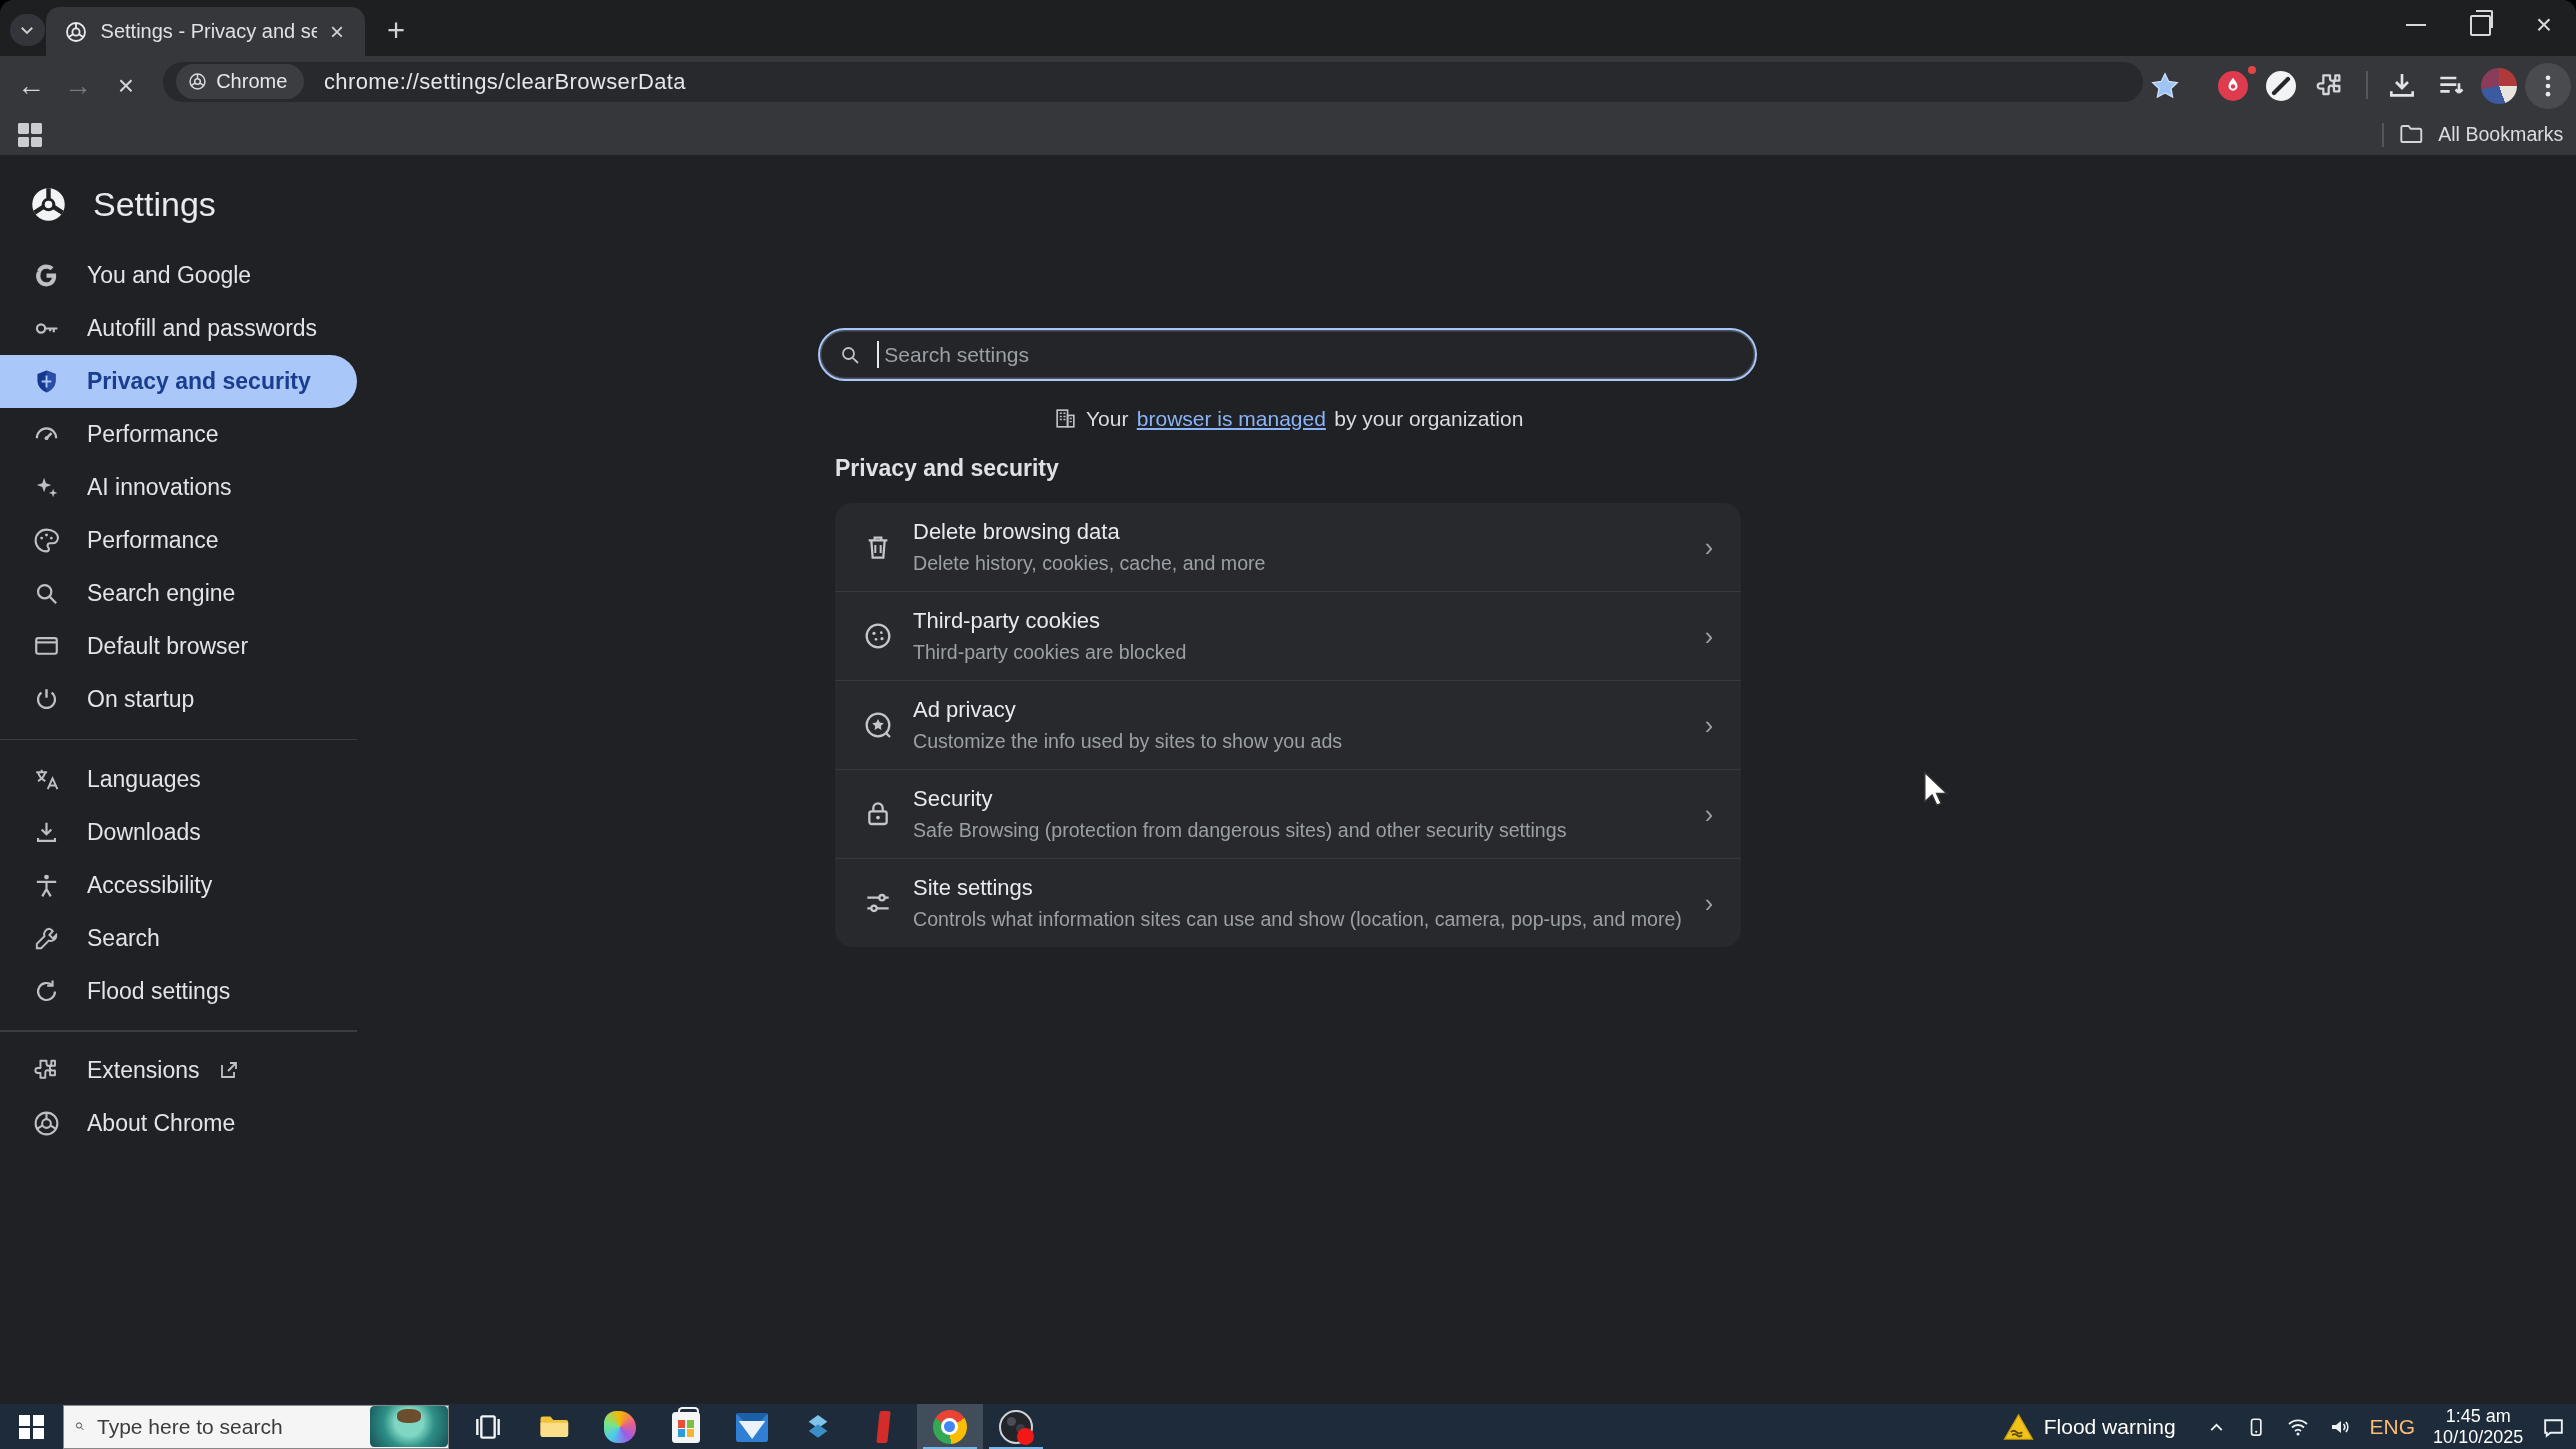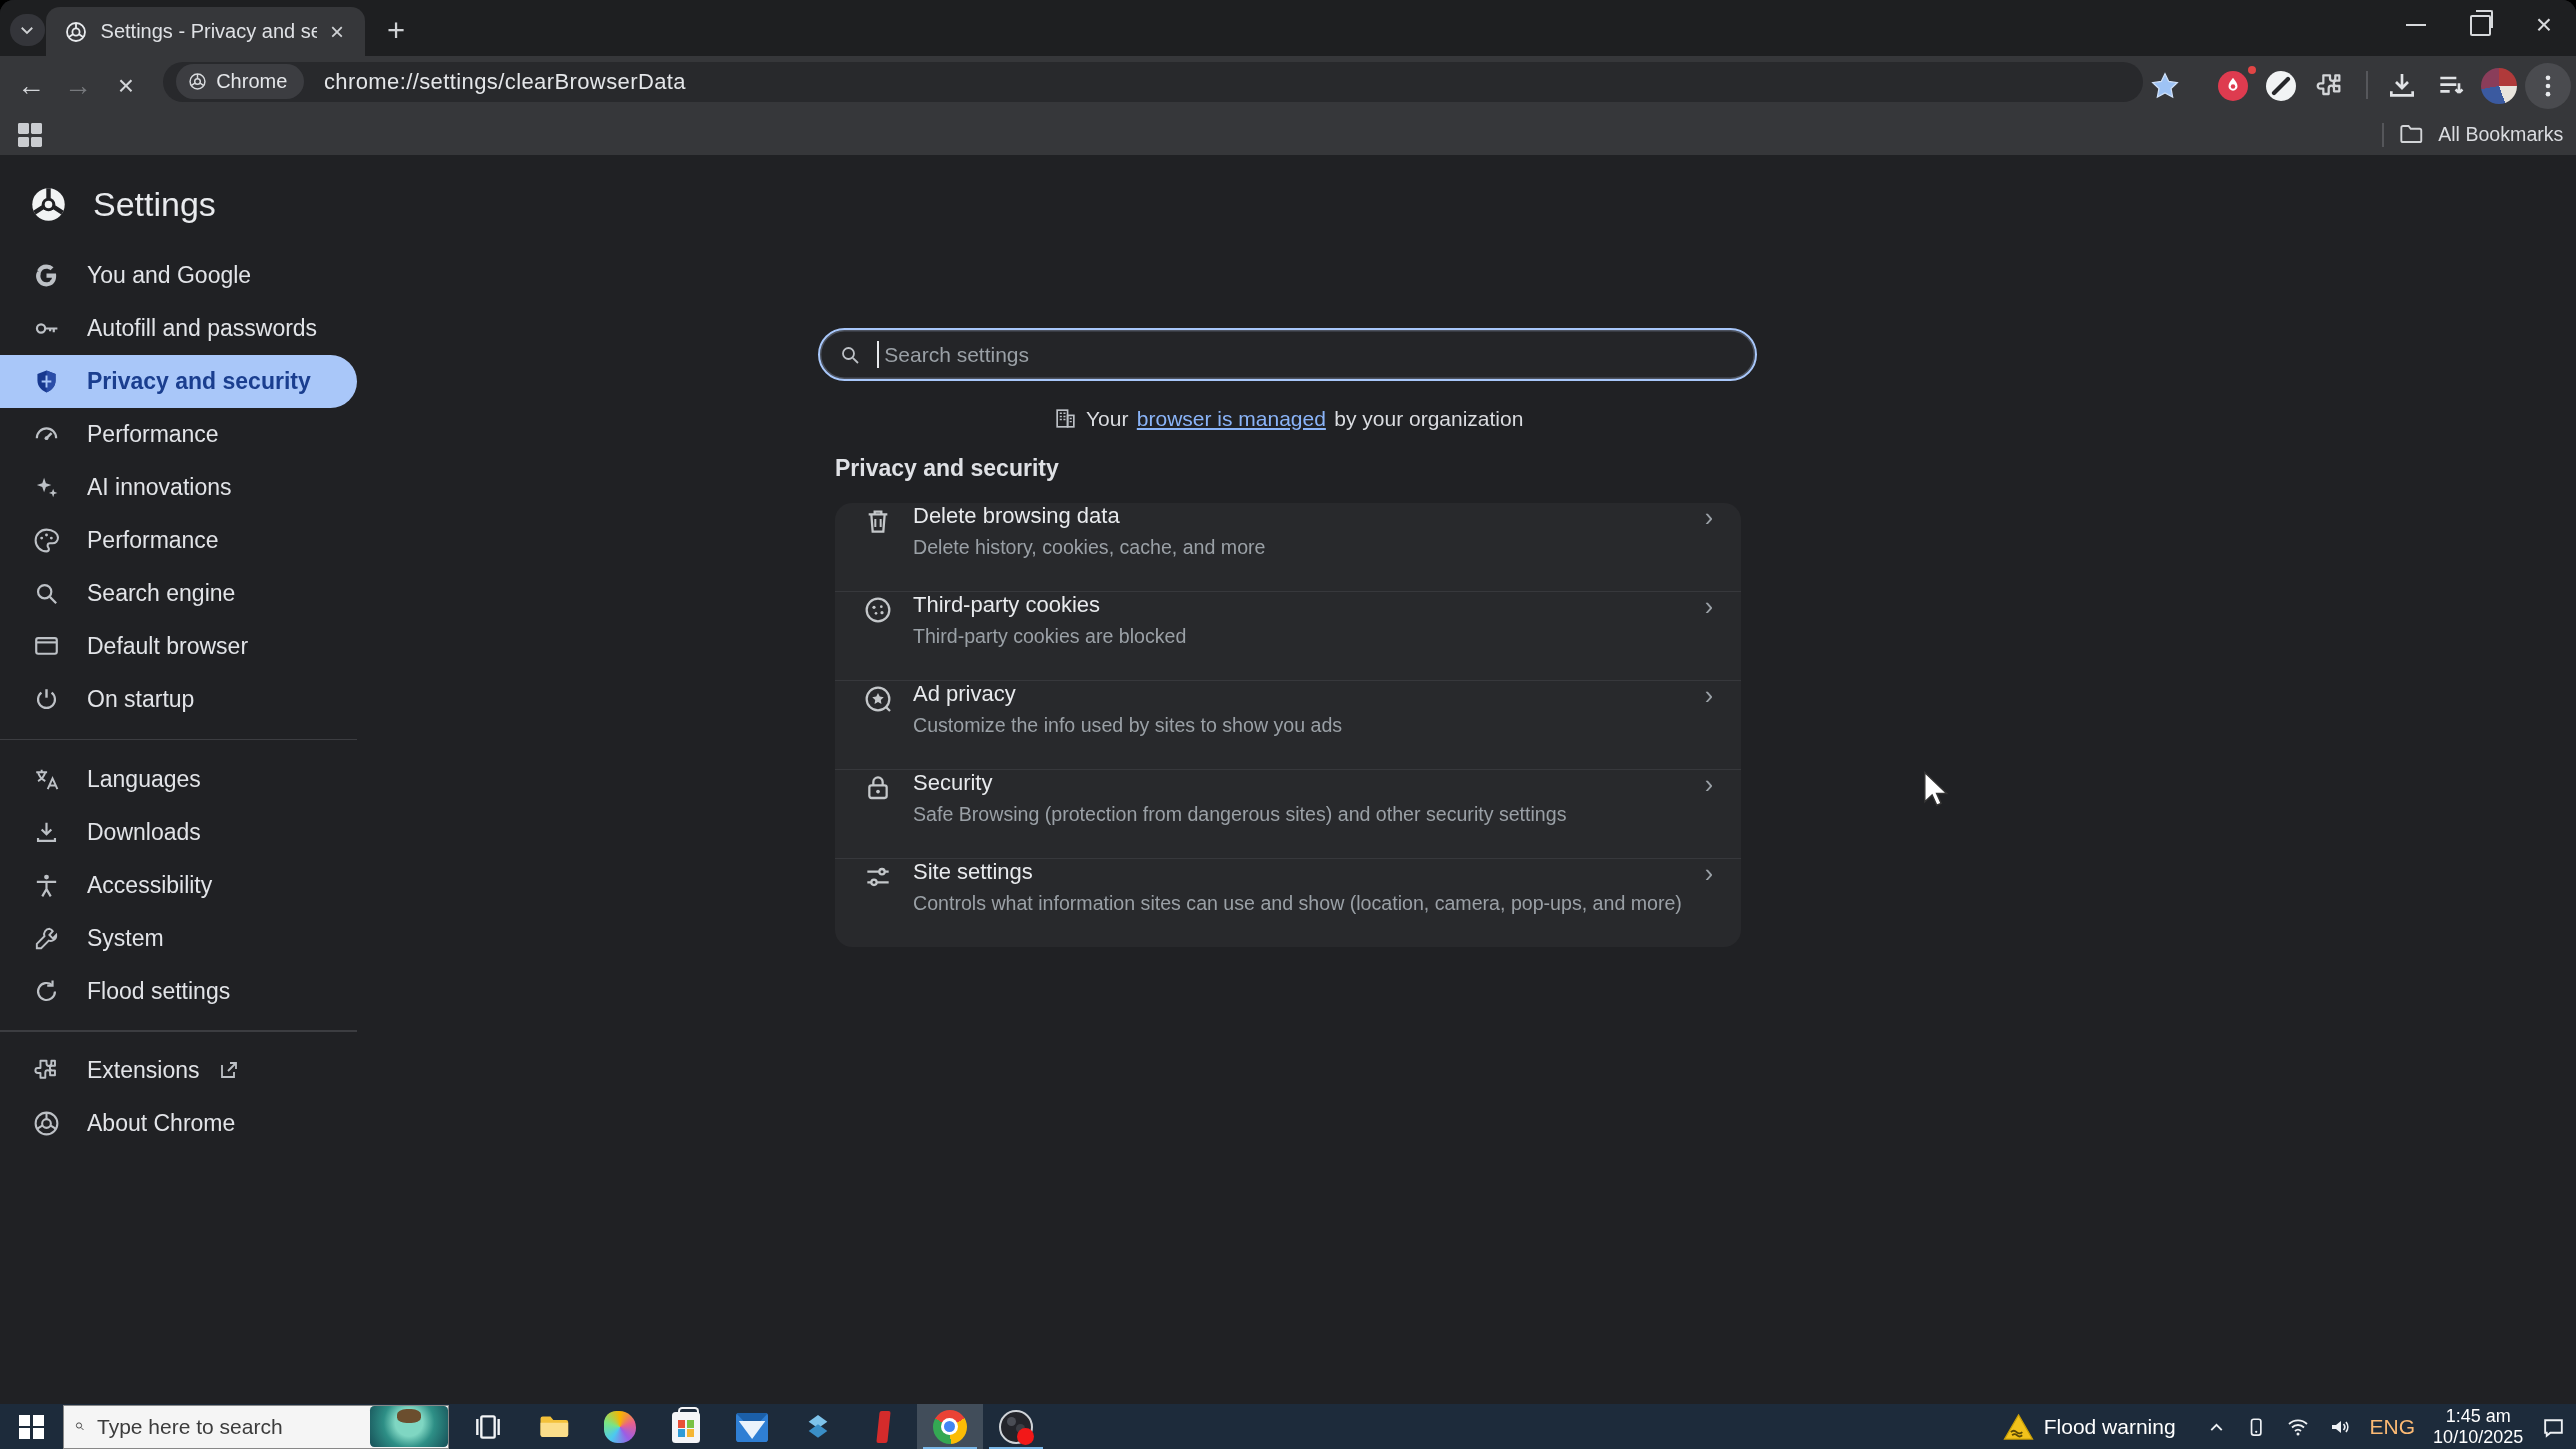--- a/index.html
+++ b/index.html
@@ -69,21 +69,21 @@
   .searchbox svg{margin-left:18px;flex:none;}
   .caret{width:2.1px;height:26.6px;background:#e8eaed;margin-left:15.4px;flex:none;}
   .search-input{flex:1;background:transparent;border:none;outline:none;color:#e8eaed;
     font-size:21px;font-family:"Liberation Sans",sans-serif;margin-left:2.8px;}
   .search-input::placeholder{color:#9aa0a6;}
   .managed{position:absolute;left:0;top:251px;width:100%;display:flex;align-items:center;justify-content:center;gap:8.4px;}
   .managed .txt{font-size:21px;color:#dadce0;}
   .managed a{font-size:21px;color:#8ab4f8;text-decoration:underline;}
   .section-title{position:absolute;left:835px;top:300px;font-size:23px;color:#dfe1e5;font-weight:bold;}
   .card{position:absolute;left:835px;top:348px;width:906px;border-radius:17px;background:#28292c;overflow:hidden;}
-  .row{height:88px;display:flex;position:relative;}
+  .row{height:88px;display:flex;align-items:center;position:relative;}
   .row + .row{border-top:1.4px solid #37383c;}
   .row-icon{width:36px;height:36px;margin-left:25px;flex:none;display:flex;align-items:center;justify-content:center;}
   .row-texts{margin-left:17px;display:flex;flex-direction:column;gap:7px;}
   .row-title{font-size:22px;color:#e8eaed;}
   .row-sub{font-size:19.6px;color:#9aa0a6;}
   .row-chevron{position:absolute;right:28px;color:#9aa0a6;font-size:25px;}
   
   .taskbar{position:absolute;left:0;top:1404px;width:100%;height:46px;background:#1d2b3b;}
   .start{position:absolute;left:0;top:0;width:63px;height:46px;display:flex;align-items:center;justify-content:center;}
   .winlogo{display:grid;grid-template-columns:11.2px 11.2px;grid-template-rows:11.2px 11.2px;gap:2.1px;}
@@ -348,21 +348,21 @@
             </svg>
           </span>
         <span class="si-label">Accessibility</span>
       </div>
       <div class="side-item">
         <span class="si-icon">
             <svg width="29" height="29" viewBox="0 0 24 24">
               <path d="M14.5 4a4.5 4.5 0 0 0-4.2 6.1L4 16.4V20h3.6l6.3-6.3A4.5 4.5 0 0 0 20 9.1l-2.8 2.8-2.8-2.8L17.2 6A4.5 4.5 0 0 0 14.5 4z" stroke="#bdc1c6" stroke-width="1.6" fill="none"></path>
             </svg>
           </span>
-        <span class="si-label">System</span>
+        <span class="si-label">Search</span>
       </div>
       <div class="side-item">
         <span class="si-icon">
             <svg width="29" height="29" viewBox="0 0 24 24">
               <path d="M19 12a7 7 0 1 1-2.3-5.2" stroke="#bdc1c6" stroke-width="1.8" fill="none"></path>
               <path d="M17 2.8v4.4h-4.4" stroke="#bdc1c6" stroke-width="1.8" fill="none"></path>
             </svg>
           </span>
         <span class="si-label">Flood settings</span>
       </div>

